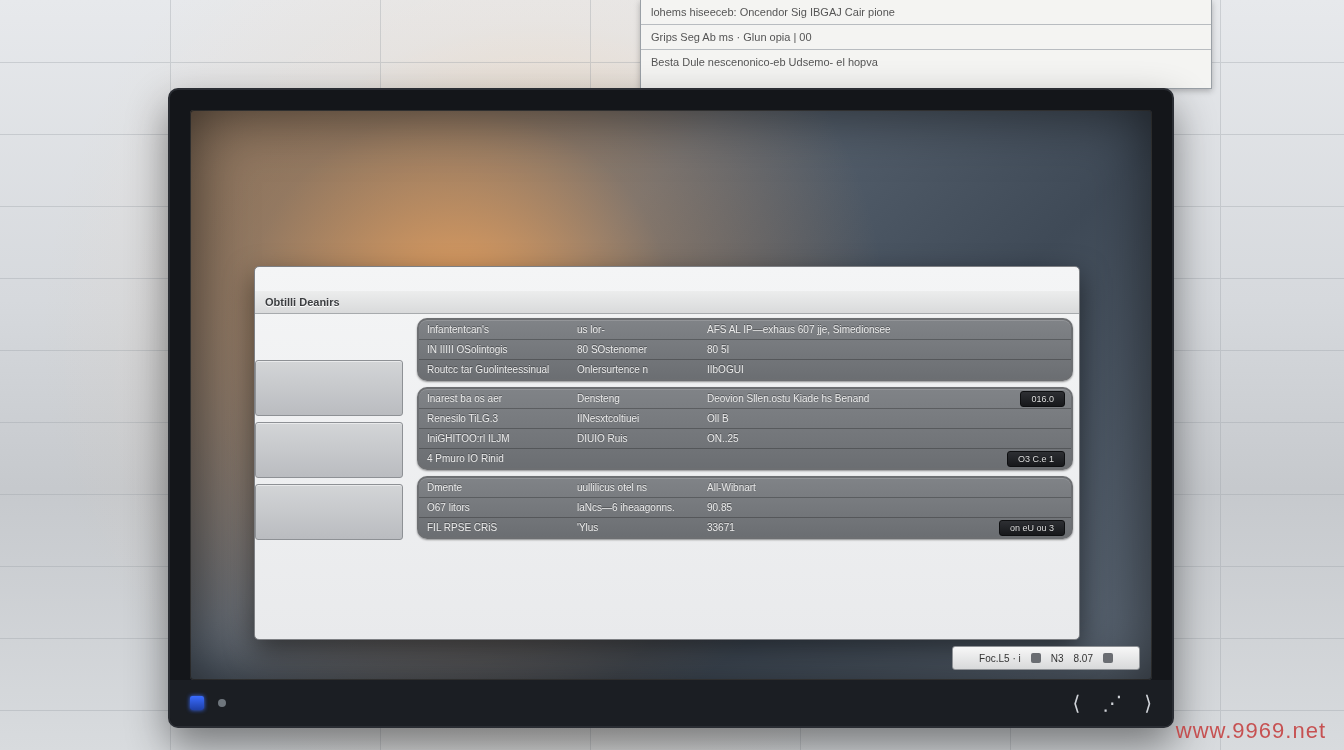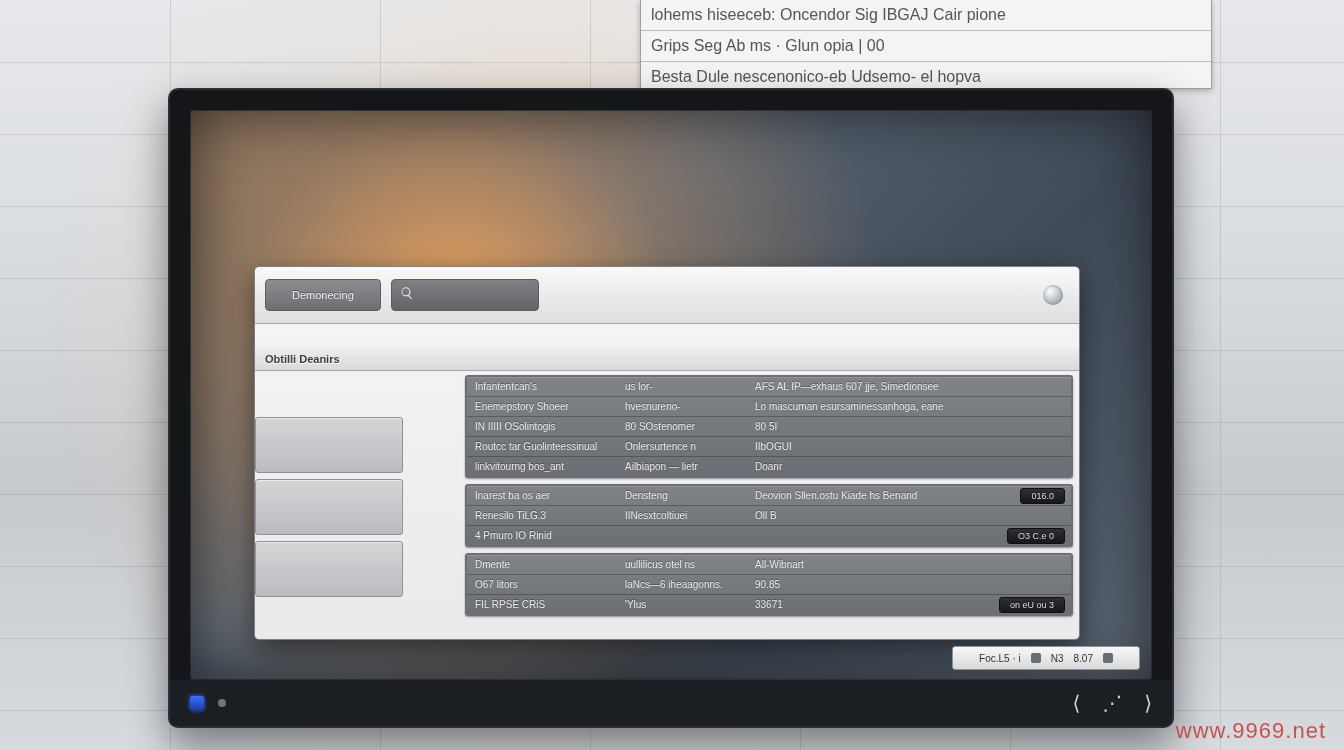--- a/index.html
+++ b/index.html
@@ -13,21 +13,21 @@
       linear-gradient(#9aa0a6 1px,transparent 1px),
       linear-gradient(90deg,#9aa0a6 1px,transparent 1px);
     background-size:210px 72px,210px 72px;
     background-position:-40px -10px;
     filter:blur(0.6px);
   }
   .watermark{position:absolute;right:18px;bottom:6px;color:#c43a3a;font-size:22px;letter-spacing:1px;opacity:0.85;}
   
   .top-note{position:absolute;left:640px;top:0;width:570px;height:88px;
     background:#f4f4f2;border:1px solid #9aa0a6;border-top:none;box-shadow:0 2px 6px rgba(0,0,0,0.25);}
-  .top-note .nrow{border-bottom:1px solid #b8bcc0;padding:6px 10px;font-size:16px;color:#555;white-space:nowrap;overflow:hidden;}
+  .top-note .nrow{border-bottom:1px solid #b8bcc0;padding:6px 10px;font-size:11px;color:#555;white-space:nowrap;overflow:hidden;}
   .top-note .nrow:last-child{border-bottom:none;}
   
   .monitor{position:absolute;left:168px;top:88px;width:1002px;height:636px;
     background:#14161a;border-radius:10px;box-shadow:0 18px 40px rgba(0,0,0,0.45);
     border:2px solid #2a2d33;}
   .screen{position:absolute;left:20px;top:20px;right:20px;bottom:46px;
     background:
       radial-gradient(circle at 28% 38%, rgba(255,170,90,0.9) 0%, rgba(255,170,90,0.25) 28%, transparent 55%),
       linear-gradient(135deg,#7b6a5b 0%,#5a6572 35%,#3f4a57 65%,#5b6673 100%);
     border-radius:4px;box-shadow:inset 0 0 60px rgba(0,0,0,0.6),inset 0 0 0 1px #444;}
@@ -55,22 +55,22 @@
   .subhead{height:22px;background:linear-gradient(#eceded,#d9dadb);border-bottom:1px solid #a7aaad;
     display:flex;align-items:center;padding:0 10px;font-size:11px;font-weight:bold;color:#3b3d40;text-shadow:0 1px 0 #fff;margin-top:24px;}
   .body{display:flex;height:calc(100% - 44px - 22px);}
 
   
   .sidebar{width:148px;background:transparent;padding:46px 8px 8px 0;}
   .slot{height:54px;margin-bottom:6px;border:1px solid #8e9195;border-radius:3px;
     background:linear-gradient(#d3d5d7,#babcc0);box-shadow:inset 0 1px 0 rgba(255,255,255,.5);}
   
   .main{flex:1;display:flex;flex-direction:column;padding:4px 6px 6px 6px;gap:6px;overflow:hidden;}
-  .group{border:2px solid #6d6f72;border-radius:3px;background:linear-gradient(#808387,#6b6e72);
-    box-shadow:inset 0 1px 0 rgba(255,255,255,.15),0 1px 2px rgba(0,0,0,.4);margin-left:48px;}
+  .group{border:2px solid #6d6f72;border-radius:10px;background:linear-gradient(#808387,#6b6e72);
+    box-shadow:inset 0 1px 0 rgba(255,255,255,.15),0 1px 2px rgba(0,0,0,.4);}
   .row{display:flex;align-items:center;height:19px;font-size:10px;color:#eaeaea;
     border-bottom:1px solid rgba(0,0,0,0.25);text-shadow:0 -1px 0 rgba(0,0,0,.35);}
   .row:last-child{border-bottom:none;}
   .c1{width:150px;padding-left:8px;white-space:nowrap;overflow:hidden;}
   .c2{width:130px;white-space:nowrap;overflow:hidden;}
   .c3{flex:1;white-space:nowrap;overflow:hidden;}
   .badge{margin-left:auto;margin-right:6px;height:14px;padding:0 10px;border-radius:3px;
     background:linear-gradient(#2d2f33,#17181b);color:#dcdcdc;font-size:9px;display:flex;align-items:center;
     border:1px solid #0e0f11;}
 
@@ -89,88 +89,71 @@
   <div class="top-note">
     <div class="nrow">lohems hiseeceb: Oncendor Sig IBGAJ Cair pione</div>
     <div class="nrow">Grips Seg Ab ms · Glun opia | 00</div>
     <div class="nrow">Besta Dule nescenonico-eb Udsemo- el hopva</div>
   </div>
 
   <div class="monitor">
     <div class="screen">
 
       <div class="appwin">
-        <div class="titlebar">
-          <div class="tab">Demonecing</div>
-          <div class="searchwrap">
-            <span>
-              <svg viewBox="0 0 24 24">
-                  <path d="M10 2a8 8 0 015.3 13.9l5.4 5.4-1.4 1.4-5.4-5.4A8 8 0 1110 2zm0 2a6 6 0 100 12 6 6 0 000-12z"></path>
-                </svg>
-            </span>
-            <input type="text" placeholder="" style="">
-          </div>
-          <div class="orb"></div>
-        </div>
         <div class="subhead">Obtilli Deanirs</div>
 
         <div class="body">
           <div class="sidebar">
             <div class="slot"></div>
             <div class="slot"></div>
             <div class="slot"></div>
           </div>
 
           <div class="main">
 
             <div class="group">
               <div class="row">
                 <span class="c1">Infantentcan's</span>
                 <span class="c2">us lor-</span>
                 <span class="c3">AFS AL  IP—exhaus 607 jje, Simedionsee</span>
               </div>
               <div class="row">
-                <span class="c1">Enemepstory Shoeer</span>
-                <span class="c2">hvesnureno-</span>
-                <span class="c3">Lo mascuman esursaminessanhoga, eane</span>
-              </div>
-              <div class="row">
                 <span class="c1">IN  IIIII  OSolintogis</span>
                 <span class="c2">80 SOstenomer</span>
                 <span class="c3">80 5I</span>
               </div>
               <div class="row">
                 <span class="c1">Routcc tar   Guolinteessinual</span>
                 <span class="c2">Onlersurtence n</span>
                 <span class="c3">IIbOGUI</span>
-              </div>
-              <div class="row">
-                <span class="c1">linkvitourng bos_ant</span>
-                <span class="c2">Ailbiapon — lietr</span>
-                <span class="c3">Doanr</span>
               </div>
             </div>
 
             <div class="group">
               <div class="row">
                 <span class="c1">Inarest ba os aer</span>
                 <span class="c2">Densteng</span>
                 <span class="c3">Deovion Sllen.ostu   Kiade                 hs Benand</span>
                 <span class="badge">016.0</span>
               </div>
               <div class="row">
                 <span class="c1">Renesilo  TiLG.3</span>
                 <span class="c2">IINesxtcoltiuei</span>
                 <span class="c3">Oll B</span>
               </div>
               <div class="row">
+                <span class="c1">IniGHITOO:rl ILJM</span>
+                <span class="c2">DIUIO Ruis</span>
+                <span class="c3">ON..25</span>
+              </div>
+              <div class="row">
                 <span class="c1">4 Pmuro IO Rinid</span>
                 <span class="c2"></span>
                 <span class="c3"></span>
-                <span class="badge">O3 C.e  0</span>
+                <span class="badge">O3 C.e  1</span>
               </div>
             </div>
 
             <div class="group">
               <div class="row">
                 <span class="c1">Dmente</span>
                 <span class="c2">uullilicus otel ns</span>
                 <span class="c3">All-Wibnart</span>
               </div>
               <div class="row">

